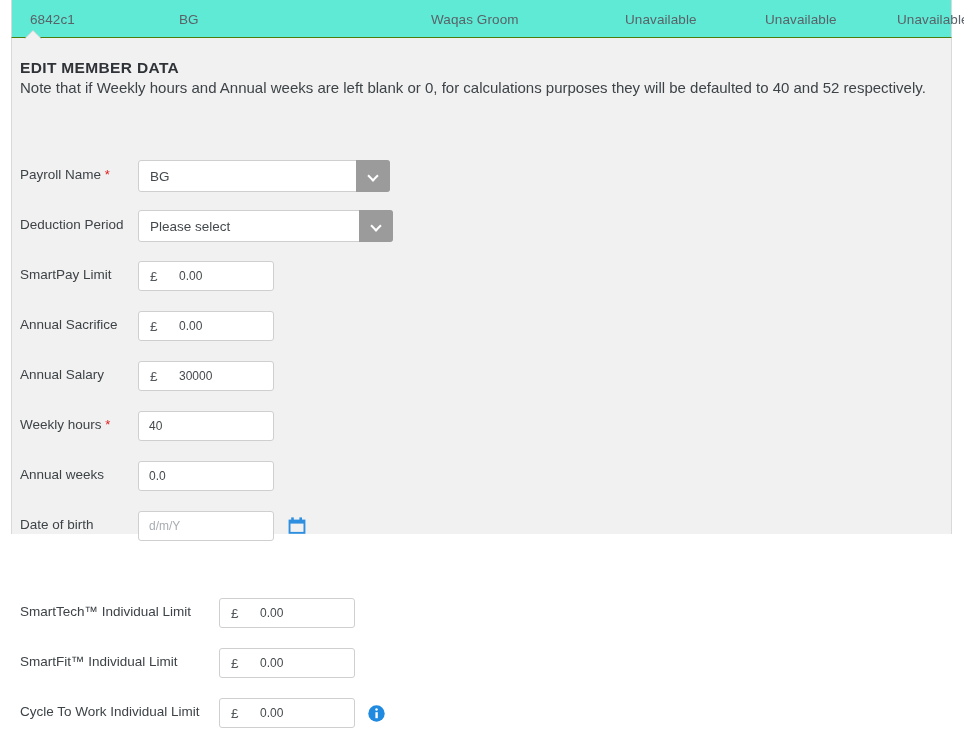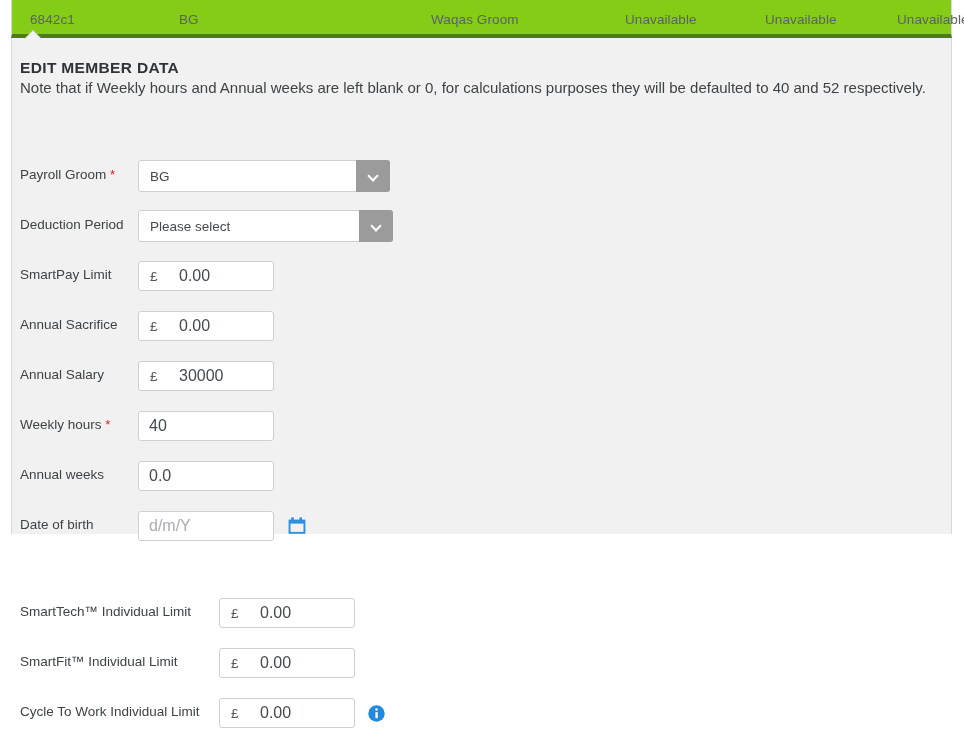--- a/index.html
+++ b/index.html
@@ -15,24 +15,24 @@
     color: #45494d;
   }
 
   
   .topbar {
     position: absolute;
     left: 11px;
     top: 0;
     width: 941px;
     height: 38px;
-    background: #84cc16;
+    background: #5eead4;
     border-left: 1px solid #d9d9d9;
     border-right: 1px solid #d9d9d9;
-    border-bottom: 4px solid #4d7c0f;
+    border-bottom: 1px solid #4d7c0f;
     box-sizing: border-box;
   }
   .topbar-cell {
     position: absolute;
     top: 12px;
     font-size: 13.5px;
     color: #5a6269;
     white-space: nowrap;
     letter-spacing: .1px;
   }
@@ -127,21 +127,21 @@
     top: 50%;
     transform: translateY(-50%);
     font-size: 13.5px;
     color: #53585c;
   }
   .val {
     position: absolute;
     left: 40px;
     top: 50%;
     transform: translateY(-50%);
-    font-size: 16px;
+    font-size: 12px;
     color: #44494d;
   }
   .val.plain { left: 10px; }
   .val.ph { color: #a8adb2; }
 
   
   .select {
     position: absolute;
     box-sizing: border-box;
     height: 32px;
@@ -207,21 +207,21 @@
 <div class="notch"></div>
 
 <div class="panel">
 
   <div class="section-title" style="top:21px">EDIT MEMBER DATA</div>
   <div class="note" style="top:41px">Note that if Weekly hours and Annual weeks are left blank or 0, for calculations purposes they will be defaulted to 40 and 52 respectively.</div>
 
 
   <div class="row" style="top:122px">
     <div class="lbl" style="top:7px">
-      <span>Payroll Groom</span>
+      <span>Payroll Name</span>
       <span class="req">*</span>
     </div>
     <div class="select" style="left:126px; width:252px;">
       <div class="stext">BG</div>
       <div class="sbtn">
         <span class="chev"></span>
       </div>
     </div>
   </div>
 

